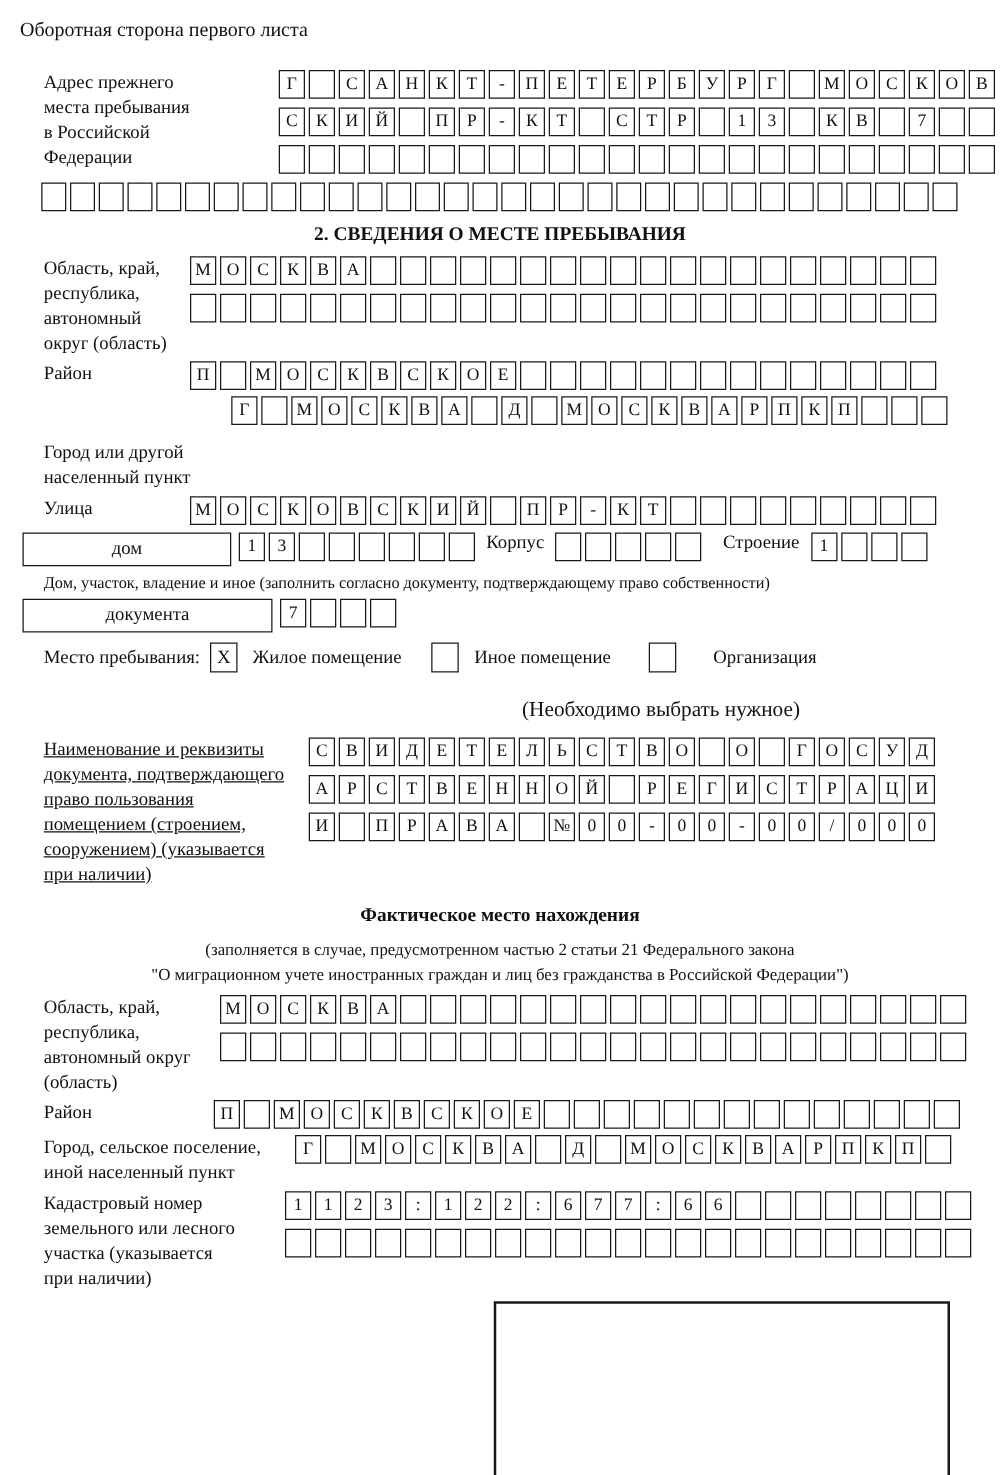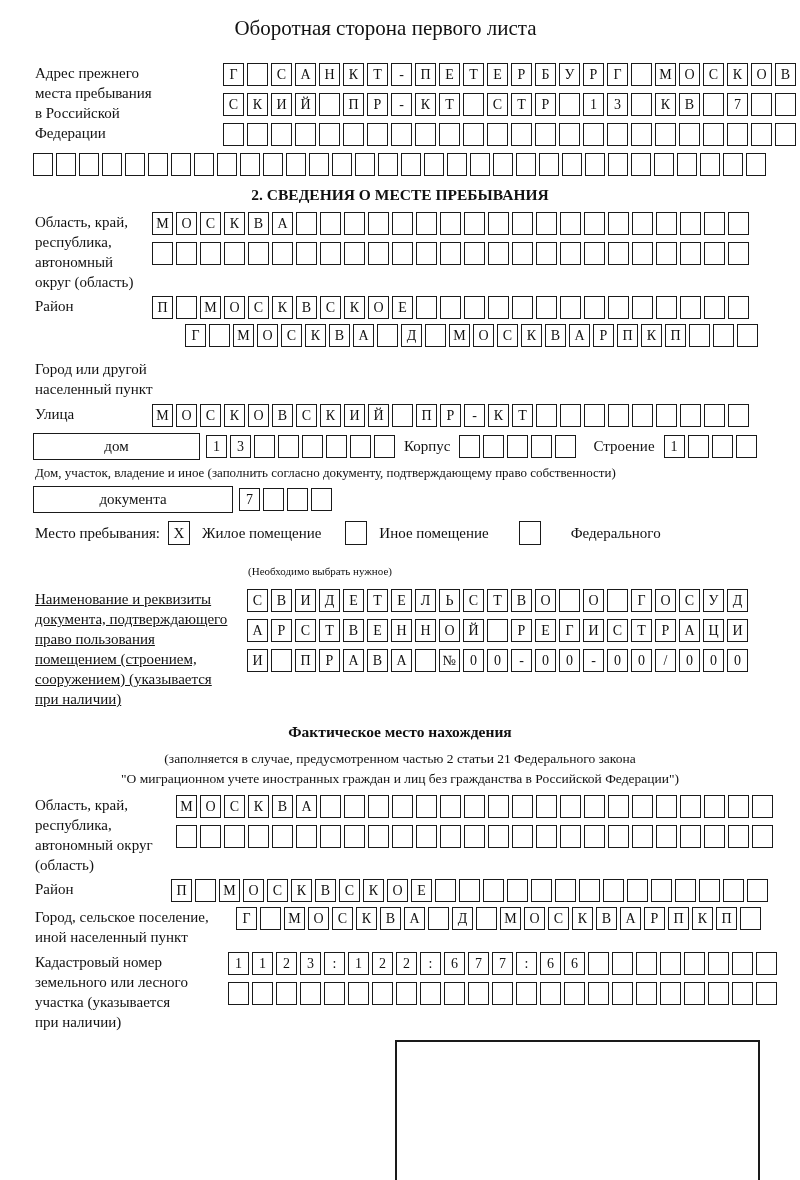--- a/index.html
+++ b/index.html
@@ -1,45 +1,45 @@
 <!DOCTYPE html>
 <html><head>
 <meta charset="utf-8">
 <style>
   html,body{margin:0;padding:0;background:#fff;}
   body{width:800px;height:1180px;overflow:hidden;font-family:"Liberation Serif",serif;color:#111;}
   .page{position:relative;width:800px;height:1180px;}
-  .header-note{text-align:center;padding:16px 45px 0 0;font-size:21px;margin-left:16px;}
+  .header-note{text-align:left;padding:16px 45px 0 0;font-size:16px;margin-left:16px;}
   .ml{white-space:pre-line;}
   .row{display:flex;align-items:flex-start;margin-left:35px;}
   .row-label{flex:none;font-size:15px;line-height:20px;}
   .lw140{width:140px;} .lw117{width:117px;} .lw150{width:150px;margin-top:35px;} .lw212{width:212px;text-decoration:underline;}
   .lw141{width:141px;} .lw136{width:136px;} .lw201{width:201px;} .lw193{width:193px;}
   .cells-col{display:flex;flex-direction:column;gap:7px;}
   .cells{display:flex;gap:3px;}
   .cell{flex:none;box-sizing:border-box;width:21px;height:23px;border:1.6px solid #1a1a1a;
         display:flex;align-items:center;justify-content:center;
         font-size:14px;line-height:1;font-family:"Liberation Serif",serif;}
   .tight .cell{width:20px;}
   .fullrow{margin:7px 0 0 33px;}
   .caption{font-size:13px;line-height:17px;}
   .caption.center{text-align:center;margin-top:6px;}
   .caption.left{margin:4px 0 5px 35px;}
   .sec-title{text-align:center;font-weight:bold;font-size:15.5px;margin:10px 0 8px 0;}
   .mb4{margin-bottom:4px;} .mb5{margin-bottom:5px;} .mt6{margin-top:6px;} .mt8{margin-top:8px;gap:48px;} .mt12{margin-top:12px;}
-  .house-row{display:flex;align-items:center;margin:6px 0 0 33px;gap:6px;}
+  .house-row{display:flex;margin:6px 0 0 18px;gap:6px;}
   .wide-box{box-sizing:border-box;height:27px;border:1.6px solid #1a1a1a;display:flex;
             align-items:center;justify-content:center;font-size:15px;flex:none;}
   .wb167{width:167px;} .wb200{width:200px;}
   .inline-label{font-size:15px;flex:none;padding:0 3px;}
   .check-row{display:flex;align-items:center;margin:8px 0 16px 35px;font-size:15px;}
   .checkbox{flex:none;box-sizing:border-box;width:22px;height:24px;border:1.6px solid #1a1a1a;
             display:flex;align-items:center;justify-content:center;font-size:15px;}
   .cr-gap1{margin-left:8px;} .cr-gap2{margin-left:12px;} .cr-gap3{margin-left:24px;} .cr-gap4{margin-left:30px;}
-  .choose-note{width:640px;text-align:center;font-size:11px;margin-top:20px;}
+  .choose-note{width:640px;text-align:right;font-size:17px;margin-top:20px;}
   .fact-captions{text-align:center;font-size:13.5px;line-height:20px;margin-top:2px;}
   .stamp-box{box-sizing:border-box;width:365px;height:170px;border:2px solid #1a1a1a;
              margin:8px 0 0 395px;}
 </style>
 </head>
 <body>
 
 <div class="page">
 
   <div class="header-note">Оборотная сторона первого листа</div>
@@ -363,21 +363,21 @@
       </div>
   </div>
 
   <div class="check-row">
     <span>Место пребывания:</span>
     <span class="checkbox cr-gap1">X</span>
     <span class="cr-gap2">Жилое помещение</span>
     <span class="checkbox cr-gap3"></span>
     <span class="cr-gap2">Иное помещение</span>
     <span class="checkbox cr-gap4"></span>
-    <span class="cr-gap4">Федерального</span>
+    <span class="cr-gap4">Организация</span>
   </div>
   <div class="choose-note">(Необходимо выбрать нужное)</div>
 
   <div class="row mt12">
     <div class="row-label lw212 ml">Наименование и реквизиты
 документа, подтверждающего
 право пользования
 помещением (строением,
 сооружением) (указывается
 при наличии)</div>

